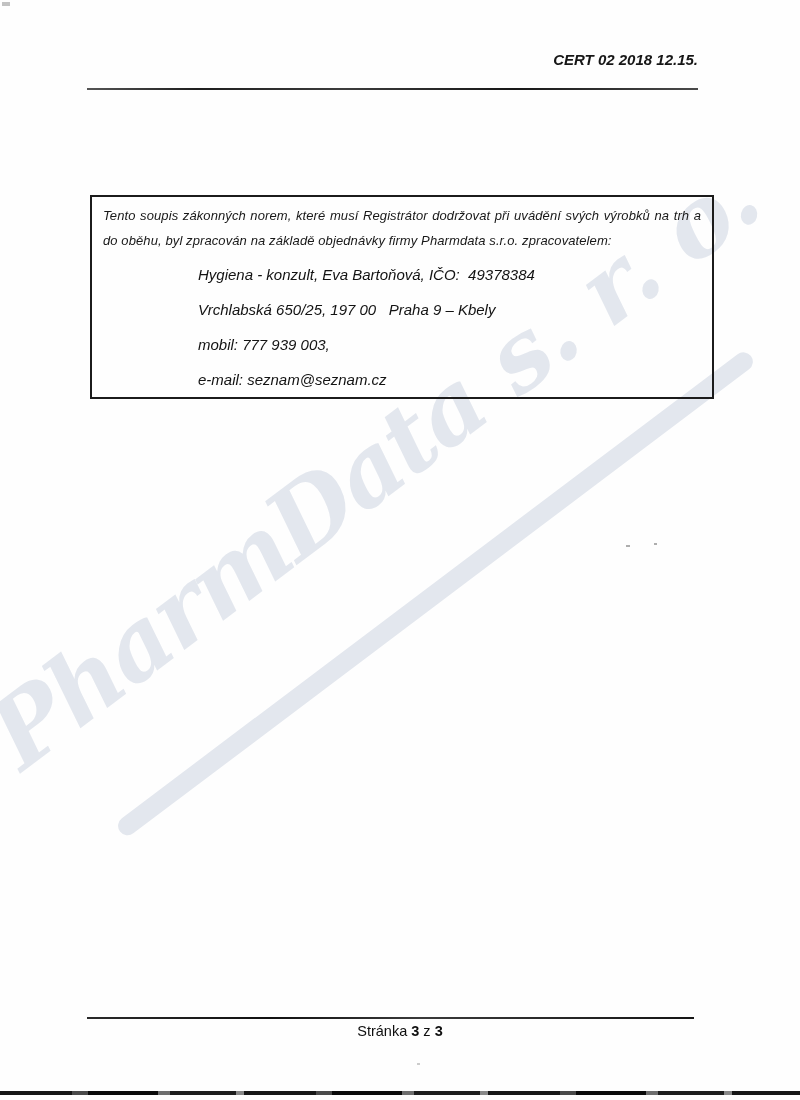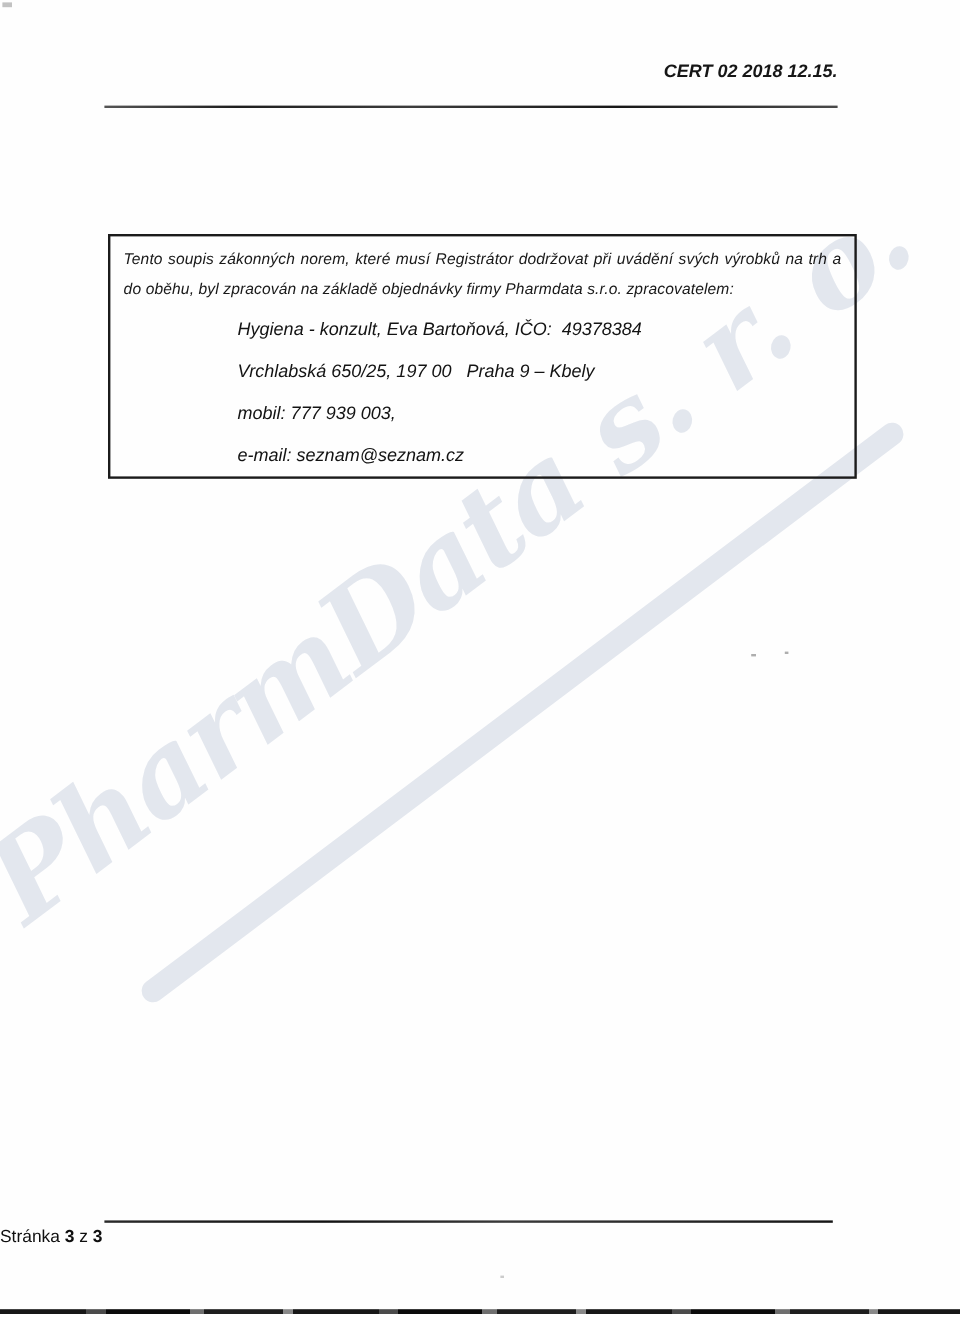--- a/index.html
+++ b/index.html
@@ -89,20 +89,21 @@
   .footer-rule {
     position: absolute;
     left: 87px; top: 1017px;
     width: 607px; height: 2px;
     background: linear-gradient(90deg, #2a2a2a 0%, #111 30%, #3a3a3a 55%, #151515 100%);
   }
   .page-footer {
     position: absolute;
     left: 0; top: 1023px;
     width: 800px;
+    text-align: center;
     font-size: 14.5px;
     color: #0f0f0f;
   }
   .page-footer span { white-space: pre; }
   .page-footer .bold { font-weight: bold; }
   
   .bottom-scan-edge {
     position: absolute;
     left: 0; top: 1091px;
     width: 800px; height: 4px;

